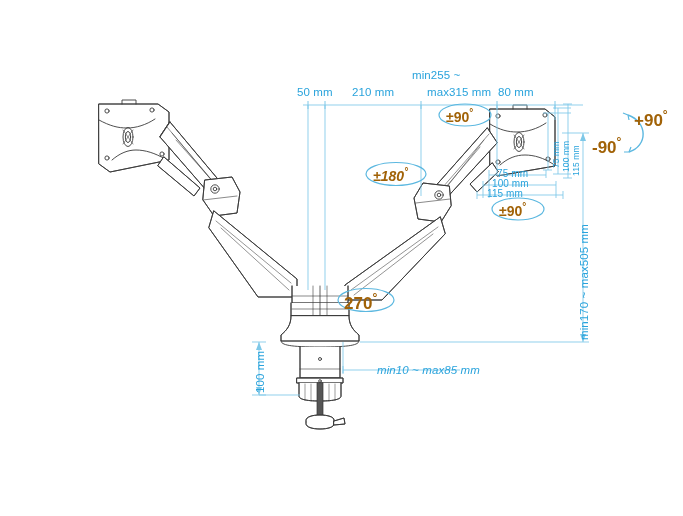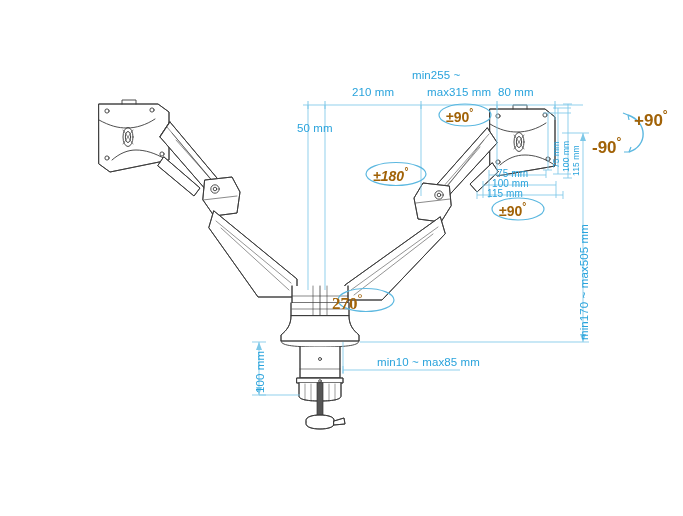--- a/index.html
+++ b/index.html
@@ -266,59 +266,59 @@
     </g>
 
     <g fill="none" stroke="#5cb8e0" stroke-width="1.2">
       <ellipse cx="465" cy="115" rx="26" ry="11"></ellipse>
       <ellipse cx="396" cy="174" rx="30" ry="11.5"></ellipse>
       <ellipse cx="518" cy="209" rx="26" ry="11"></ellipse>
       <ellipse cx="366" cy="300" rx="28" ry="11.5"></ellipse>
     </g>
   </svg>
 
-  <div class="dim-text" style="left:297px; top:86px;margin-top:36px;">50 mm</div>
+  <div class="dim-text" style="left:297px; top:86px;">50 mm</div>
 
   <div class="dim-text" style="left:352px; top:86px;">210 mm</div>
 
   <div class="dim-text" style="left:412px; top:69px;">min255 ~</div>
   <div class="dim-text" style="left:427px; top:86px;">max315 mm</div>
 
   <div class="dim-text" style="left:498px; top:86px;">80 mm</div>
 
   <div class="dim-text small" style="left:497px; top:168px;">75 mm</div>
   <div class="dim-text small" style="left:492px; top:178px;">100 mm</div>
   <div class="dim-text small" style="left:487px; top:188px;">115 mm</div>
 
   <div class="dim-text tiny vert" style="left:551px; top:168px;">75 mm</div>
   <div class="dim-text tiny vert" style="left:561px; top:172px;">100 mm</div>
   <div class="dim-text tiny vert" style="left:571px; top:176px;">115 mm</div>
 
   <div class="dim-text vert" style="left:578px; top:340px;">min170 ~ max505 mm</div>
 
   <div class="dim-text vert" style="left:254px; top:393px;">100 mm</div>
 
-  <div class="dim-text" style="left:377px; top:356px;">min10 ~ max85 mm</div>
+  <div class="dim-text" style="left:377px; top:364px;font-style:italic;">min10 ~ max85 mm</div>
 
   <div class="angle-text big" style="left:590px; top:108px;margin-left:44px;">
     <span>+90</span><span class="deg-sup">°</span>
   </div>
   <div class="angle-text big" style="left:592px; top:135px;text-align:right;">
     <span>-90</span><span class="deg-sup">°</span>
   </div>
 
   <div class="angle-text" style="left:446px; top:107px;">
     <span>±90</span><span class="deg-sup">°</span>
   </div>
 
   <div class="angle-text" style="left:373px; top:166px;font-style:italic;">
     <span>±180</span><span class="deg-sup">°</span>
   </div>
 
   <div class="angle-text" style="left:499px; top:201px;">
     <span>±90</span><span class="deg-sup">°</span>
   </div>
 
-  <div class="angle-text big" style="left:332px; top:291px;font-family:Liberation Serif, serif;">
+  <div class="angle-text big" style="left:344px; top:291px;">
     <span>270</span><span class="deg-sup">°</span>
   </div>
 
 </div>
 
 </body></html>

